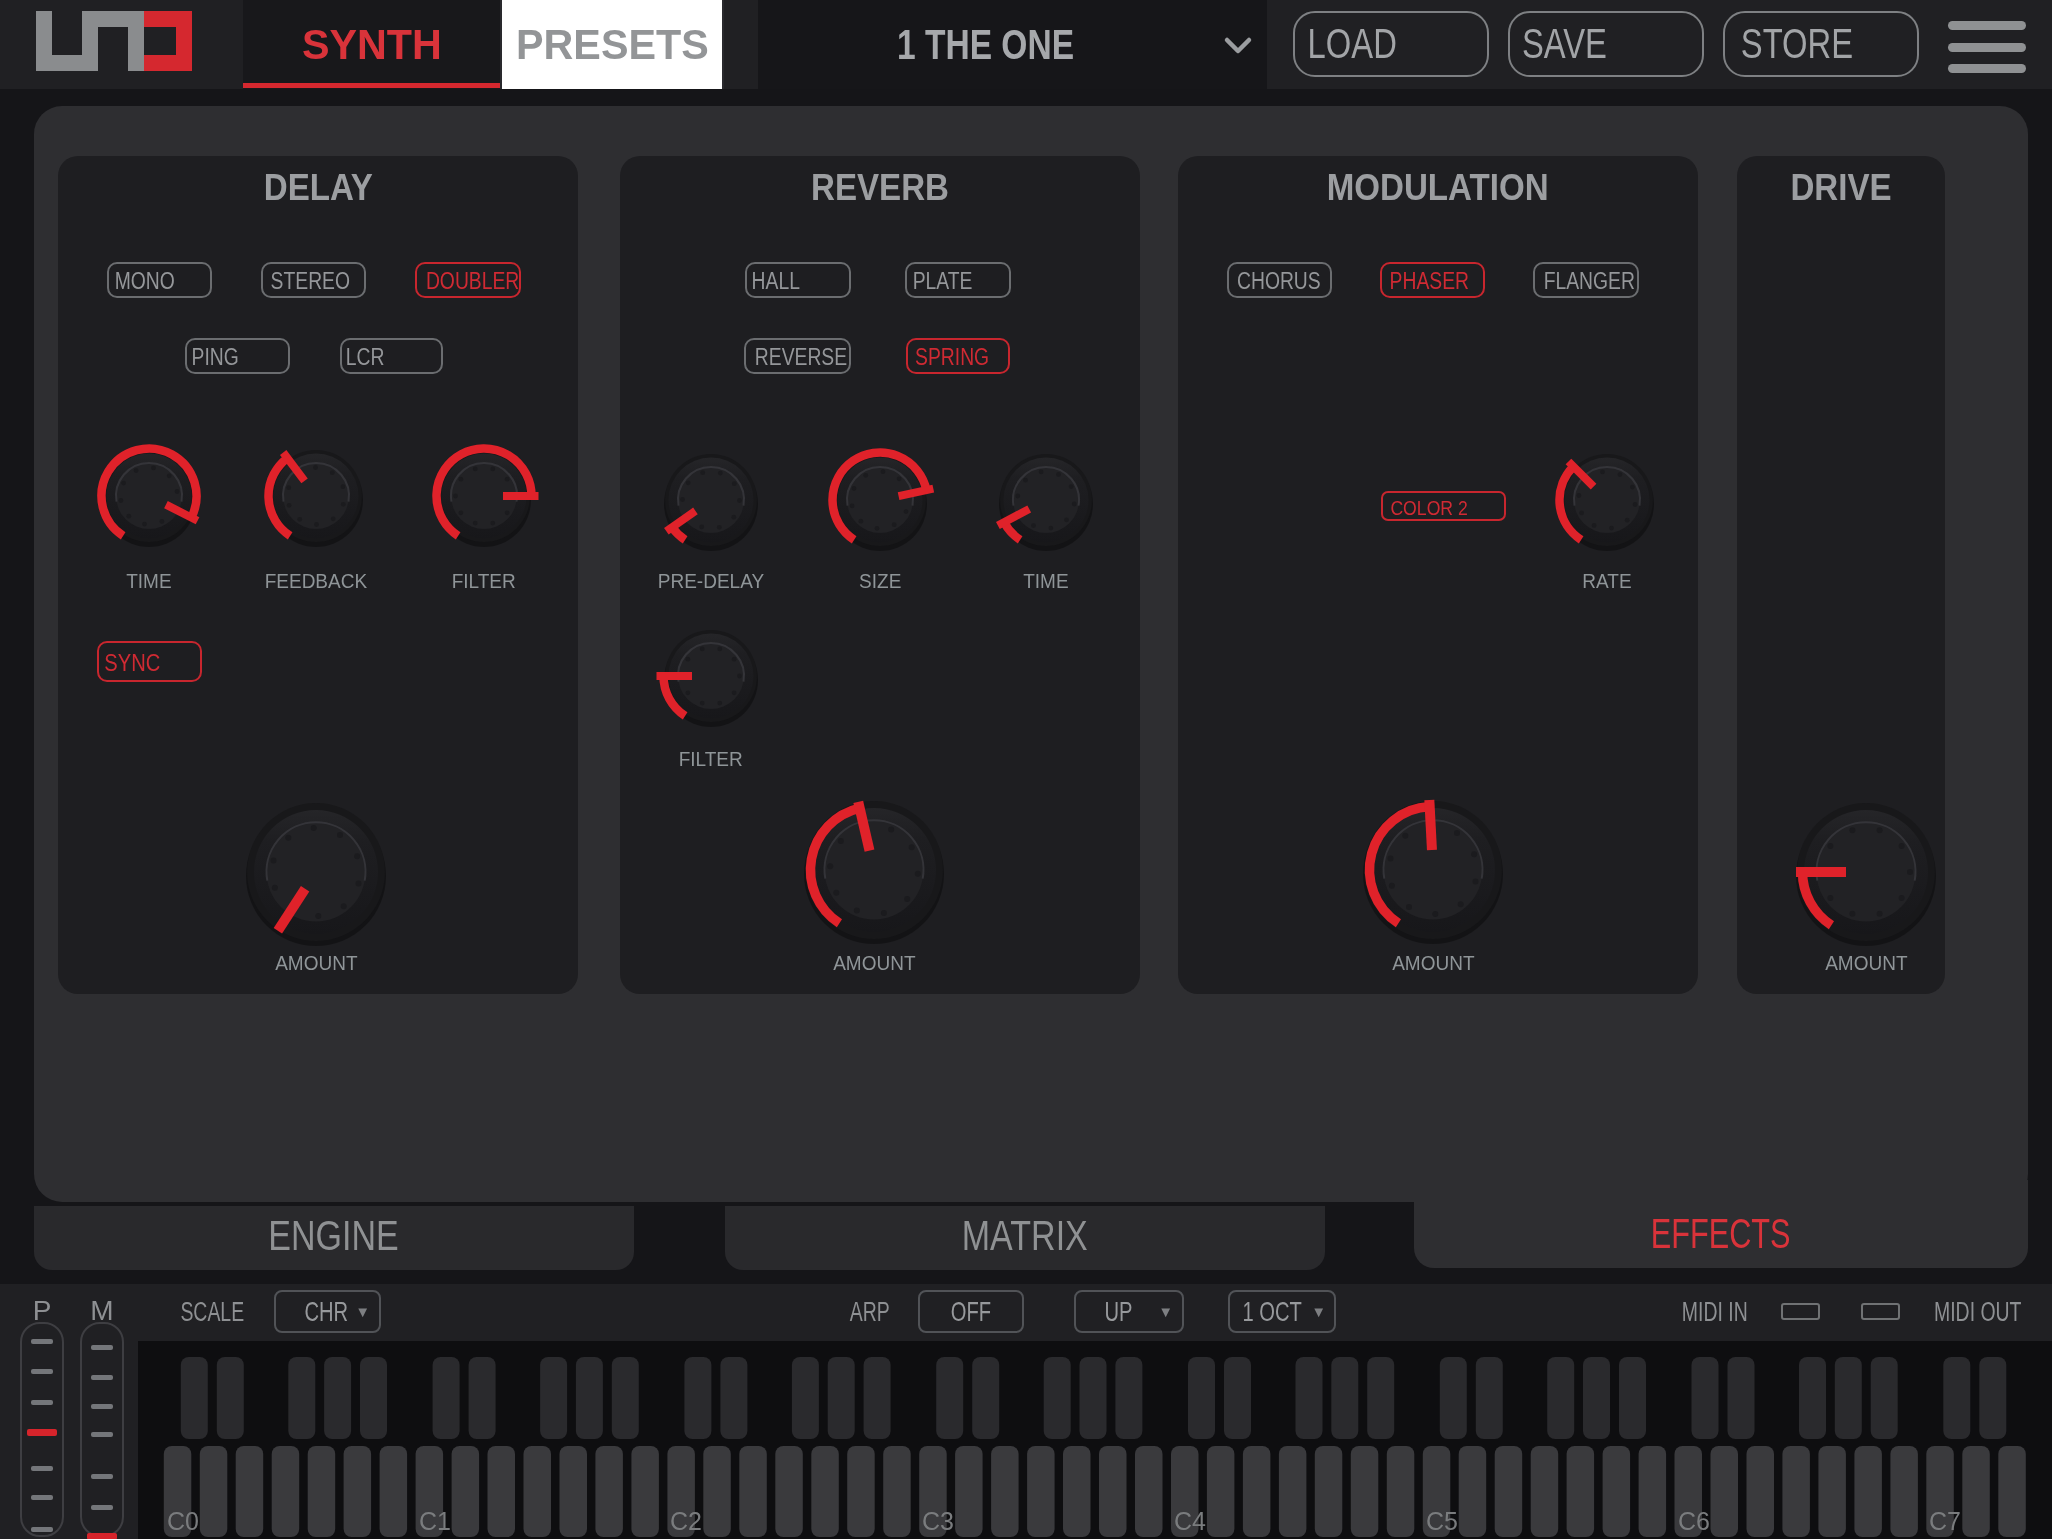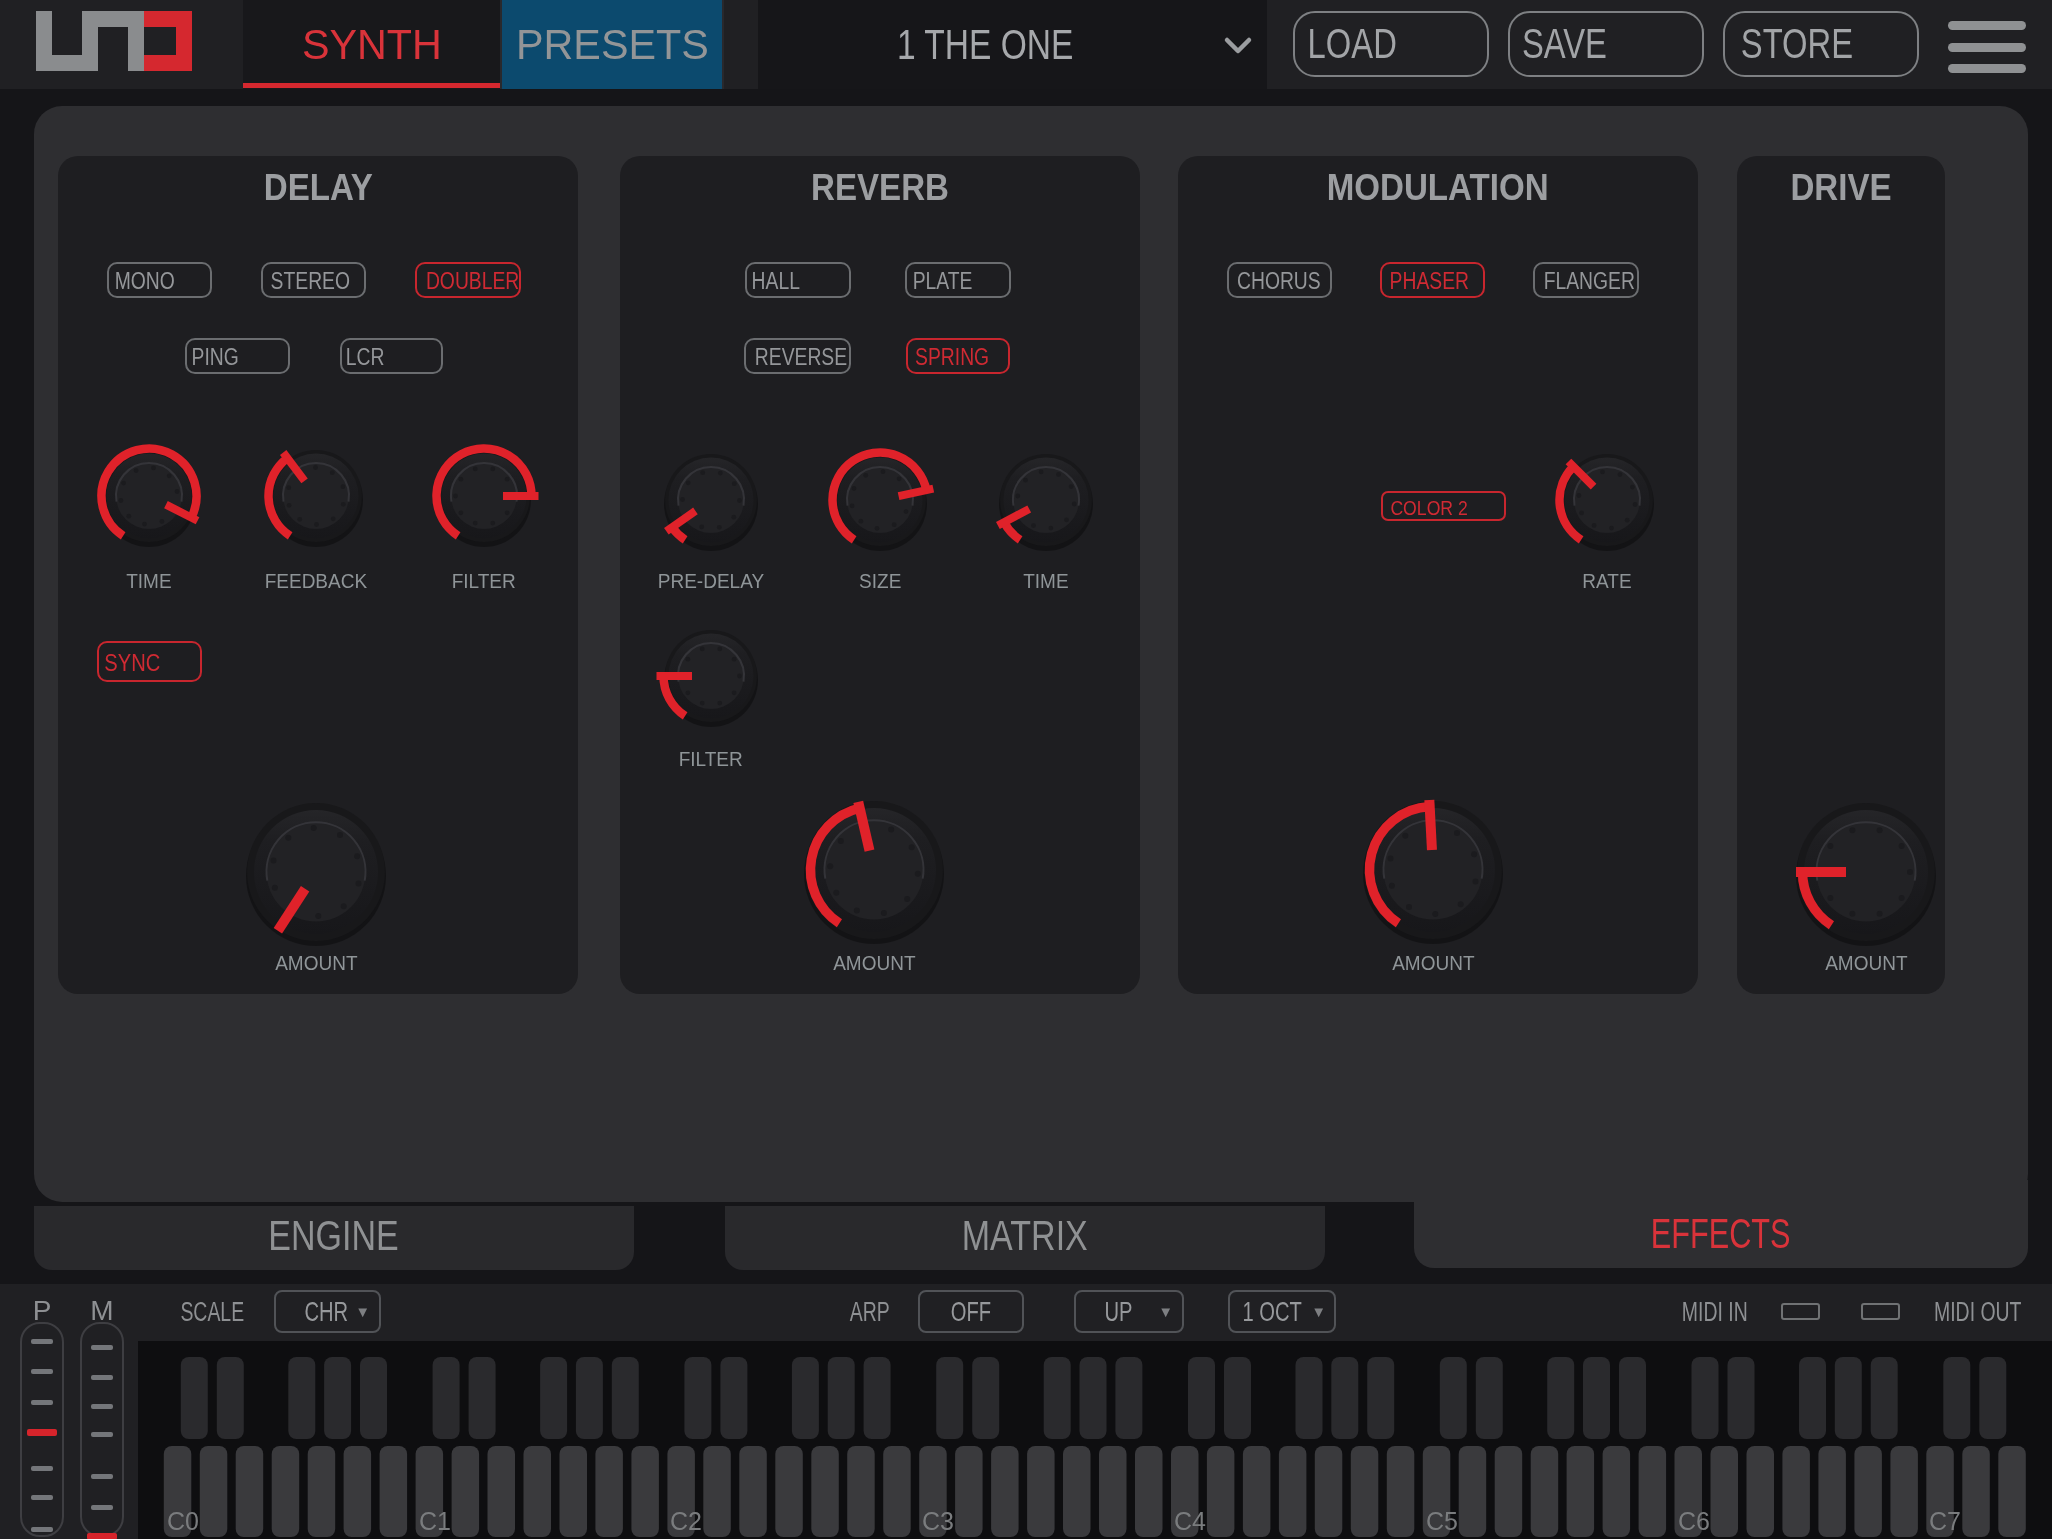--- a/index.html
+++ b/index.html
@@ -6,21 +6,21 @@
 #root { position:absolute; left:0; top:0; width:2052px; height:1539px; }
 .abs { position:absolute; }
 .cx { display:inline-block; transform:scaleX(0.92); white-space:nowrap; }
 .cxt { display:inline-block; transform:scaleX(0.96); white-space:nowrap; }
 .cxp { display:inline-block; transform:scaleX(0.78); white-space:nowrap; }
 .cxb { display:inline-block; transform:scaleX(0.78); white-space:nowrap; }
 .cxk { display:inline-block; transform:scaleX(0.95); white-space:nowrap; }
 .cxm { display:inline-block; transform:scaleX(0.72); white-space:nowrap; }
 .cx2 { display:inline-block; transform:scaleX(0.72); white-space:nowrap; }
 .topbar { left:0; top:0; width:2052px; height:89px; background:#202023; }
-.seg { position:absolute; top:0; height:89px; }
+.seg { position:absolute; top:0; height:89px;font-weight:bold; }
 .tabtext { position:absolute; width:100%; text-align:center; top:0; line-height:89px; }
 .panel { position:absolute; top:156px; height:838px; background:#1e1e21; border-radius:20px; }
 .ptitle { position:absolute; width:100%; text-align:center; top:11px; font-size:36px;
   color:#9c9ea1; font-weight:700; }
 .tbtn { position:absolute; border:2px solid #6b6d70; color:#95979a; }
 .tbtn.red { border-color:#c8262e; color:#d02a33; }
 .klabel { position:absolute; text-align:center; font-size:20px; color:#8f9598; height:24px; line-height:24px; }
 .tb-btn { position:absolute; top:11px; height:66px; border:2px solid #7e8083; border-radius:22px;
   color:#a2a4a7; font-size:42px; line-height:61px; }
 .dd { position:absolute; border:2px solid #515357; border-radius:8px; color:#97999c;
@@ -28,21 +28,21 @@
 .botlabel { position:absolute; color:#8e9093; font-size:26px; text-align:center; }
 </style></head><body>
 <div id="root">
 
 <div class="abs topbar"></div>
 <div class="seg" style="left:0;width:243px;background:#202023"></div>
 <div class="seg" style="left:243px;width:257px;background:#18181b">
       <div class="tabtext" style="color:#d9333a;font-size:43px"><span class="cxt">SYNTH</span></div>
       <div style="position:absolute;left:0;bottom:1px;width:100%;height:5px;background:#d5282f"></div>
     </div>
-<div class="seg" style="left:500px;width:224px;background:#0c4a6e;border-left:2px solid #29292d;border-right:2px solid #29292d">
+<div class="seg" style="left:500px;width:224px;background:#ffffff;border-left:2px solid #29292d;border-right:2px solid #29292d">
       <div class="tabtext" style="color:#939597;font-size:43px"><span class="cxt">PRESETS</span></div>
     </div>
 <div class="seg" style="left:758px;width:509px;background:#161619">
       <div class="tabtext" style="width:454px;color:#a6a8ab;font-size:43px"><span class="cxp">1 THE ONE</span></div>
       <svg style="position:absolute;right:14px;top:36px" width="30" height="20" viewBox="0 0 30 20">
         <polyline points="4,4 15,15 26,4" fill="none" stroke="#9b9da0" stroke-width="4.5" stroke-linecap="round" stroke-linejoin="round"></polyline>
       </svg>
     </div>
 <svg class="abs" style="left:36px;top:11px" width="156" height="60" viewBox="0 0 156 60">
 <g fill="#8a8c8e">

